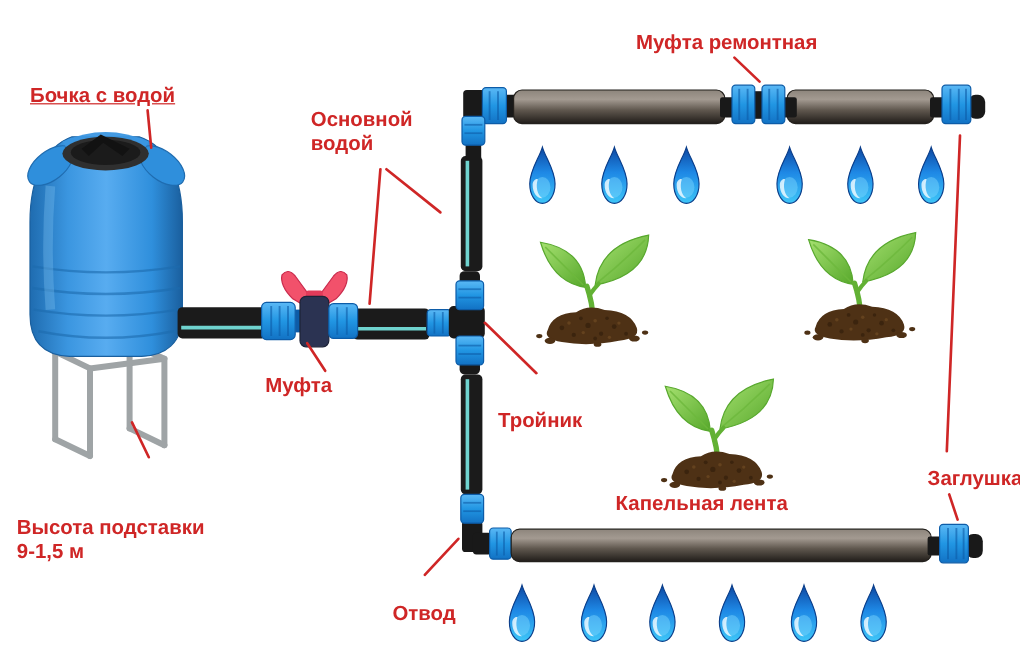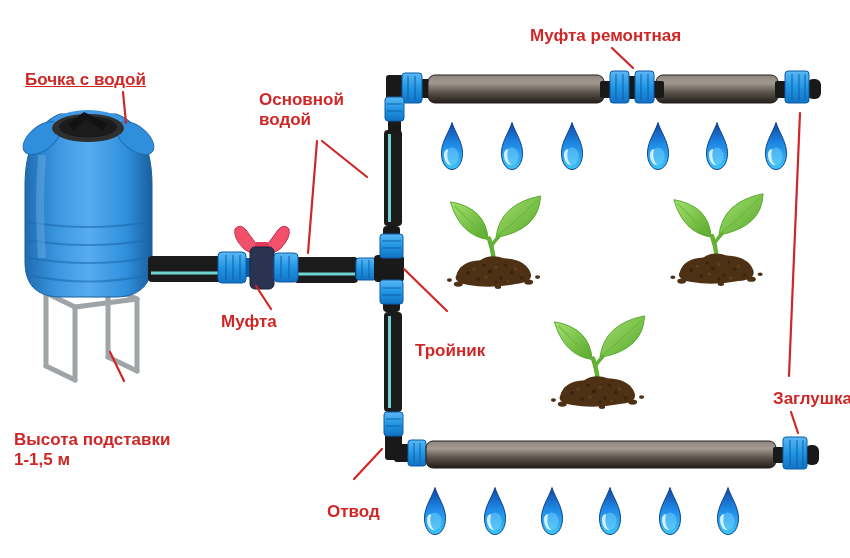--- a/index.html
+++ b/index.html
@@ -263,21 +263,22 @@
   <span>Основной</span>
   <span>водой</span>
 </div>
 
 <div class="lbl" style="left:221px;top:312px;width:70px;">Муфта</div>
 
 <div class="lbl" style="left:415px;top:295px;width:90px;margin-top:46px;">Тройник</div>
 
 <div class="lbl" style="left:14px;top:382px;width:172px;margin-top:48px;">
   <span>Высота подставки</span>
-  <span>1-1,5 м</span>
+  <span>9-1,5 м</span>
 </div>
 
+<div class="lbl" style="left:513px;top:410px;width:170px;">Капельная лента</div>
 
 <div class="lbl" style="left:327px;top:502px;width:70px;">Отвод</div>
 
 <div class="lbl" style="left:726px;top:389px;width:90px;margin-left:47px;">Заглушка</div>
 
 </div>
 
 </body></html>

